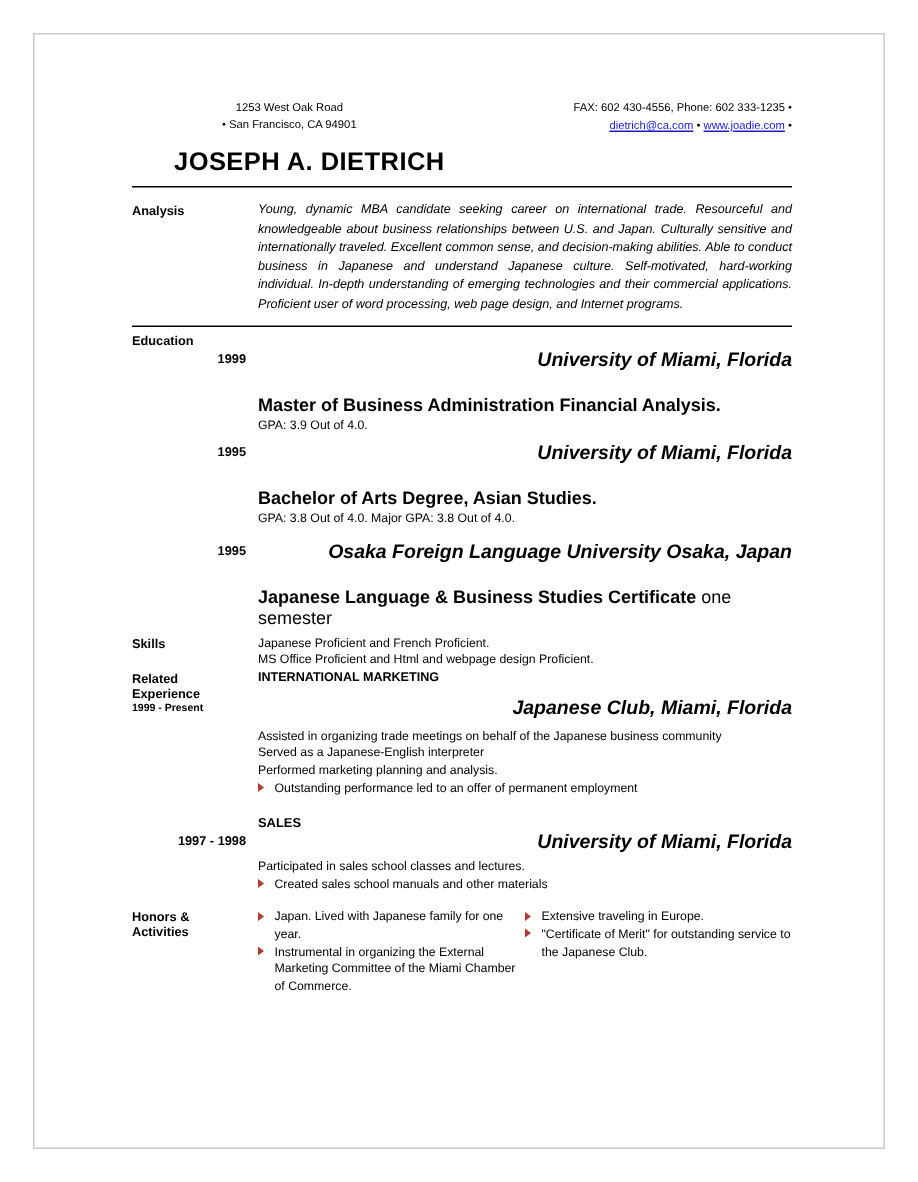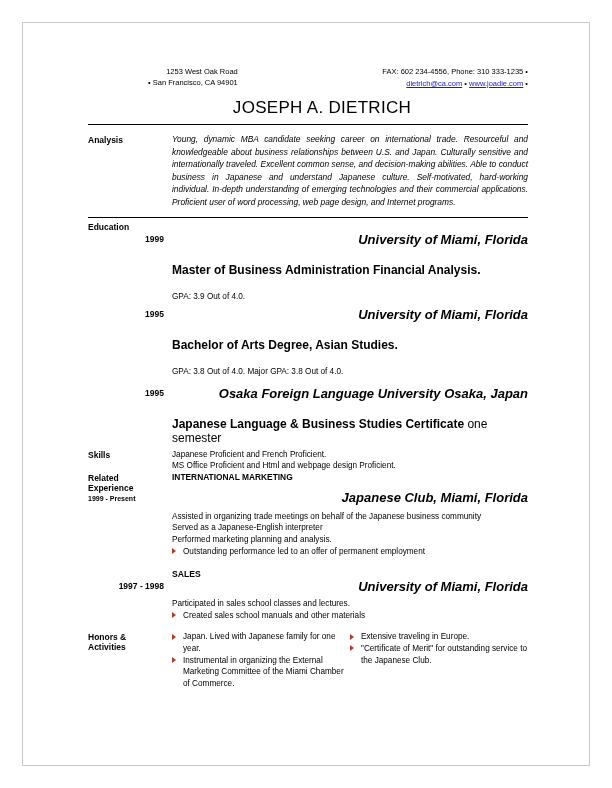--- a/index.html
+++ b/index.html
@@ -42,41 +42,40 @@
   
   .header-top {
     display: flex;
     justify-content: space-between;
     align-items: flex-start;
     font-size: 7.5px;
     line-height: 11px;
   }
   .addr {
     margin-left: 60px;
-    text-align: right;
+    text-align: center;
   }
   .addr div { white-space: nowrap; }
   .contact {
     text-align: right;
     white-space: nowrap;
   }
   .contact .links {
     margin-top: 1px;
   }
   .contact a {
     color: #1a1ad0;
     text-decoration: underline;
   }
   .name {
     font-size: 17px;
-    font-weight: normal;
+    font-weight: bold;
     letter-spacing: 0.3px;
     margin-top: 9px;
     margin-left: 28px;
-    text-align: center;
   }
   .rule {
     border-bottom: 1.6px solid #000;
     margin-top: 6px;
     margin-bottom: 0;
   }
 
   
   .row {
     display: flex;
@@ -118,21 +117,21 @@
     text-align: right;
   }
   .degree {
     font-size: 12px;
     font-weight: bold;
     margin-top: 16px;
   }
   .degree .normal { font-weight: normal; }
   .gpa {
     font-size: 8.2px;
-    margin-top: 15px;
+    margin-top: 2px;
   }
 
   .plain {
     font-size: 8.2px;
     line-height: 11.6px;
   }
   .bold-line {
     font-size: 8.4px;
     font-weight: bold;
   }
@@ -180,21 +179,21 @@
   <div class="border-frame"></div>
 
   <div class="content">
 
     <div class="header-top">
       <div class="addr">
         <div>1253 West Oak Road</div>
         <div>• San Francisco, CA 94901</div>
       </div>
       <div class="contact">
-        <div>FAX: 602 234-4556, Phone: 310 333-1235  •</div>
+        <div>FAX: 602 430-4556, Phone: 602 333-1235  •</div>
         <div class="links">
           <a href="#">dietrich@ca.com</a>
           <span>•</span>
           <a href="#">www.joadie.com</a>
           <span>•</span>
         </div>
       </div>
     </div>
 
     <div class="name">JOSEPH A. DIETRICH</div>

